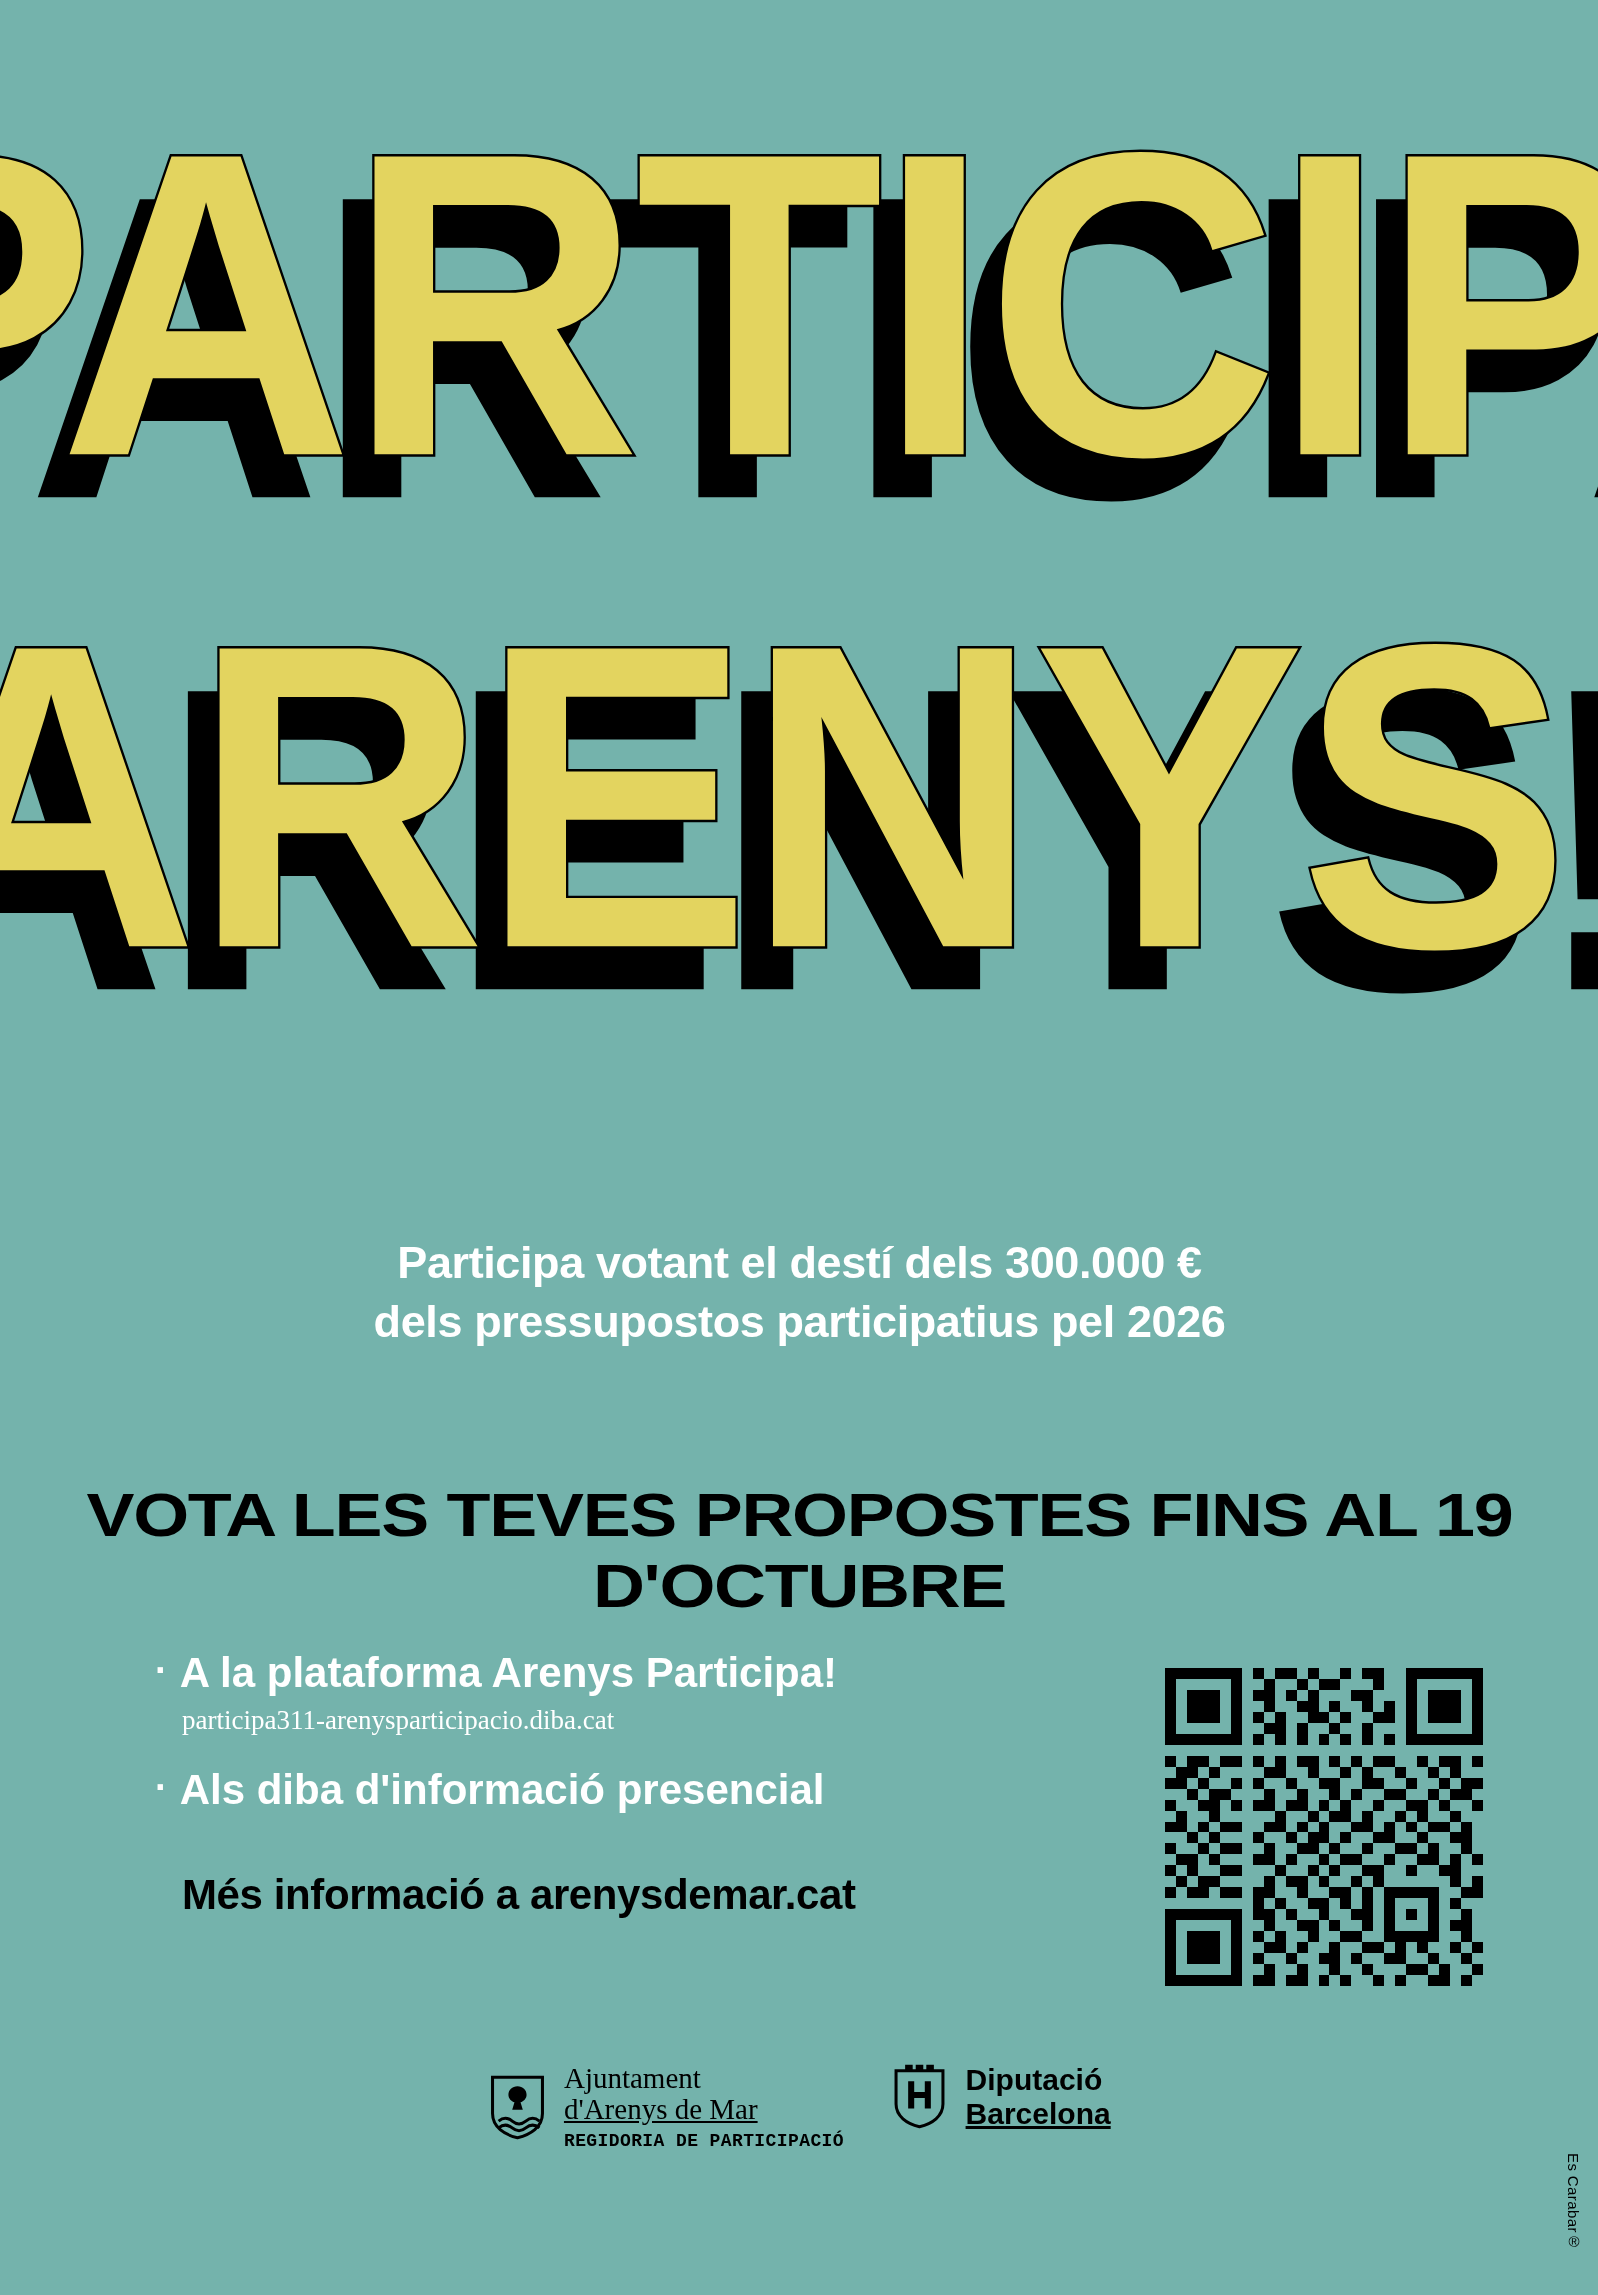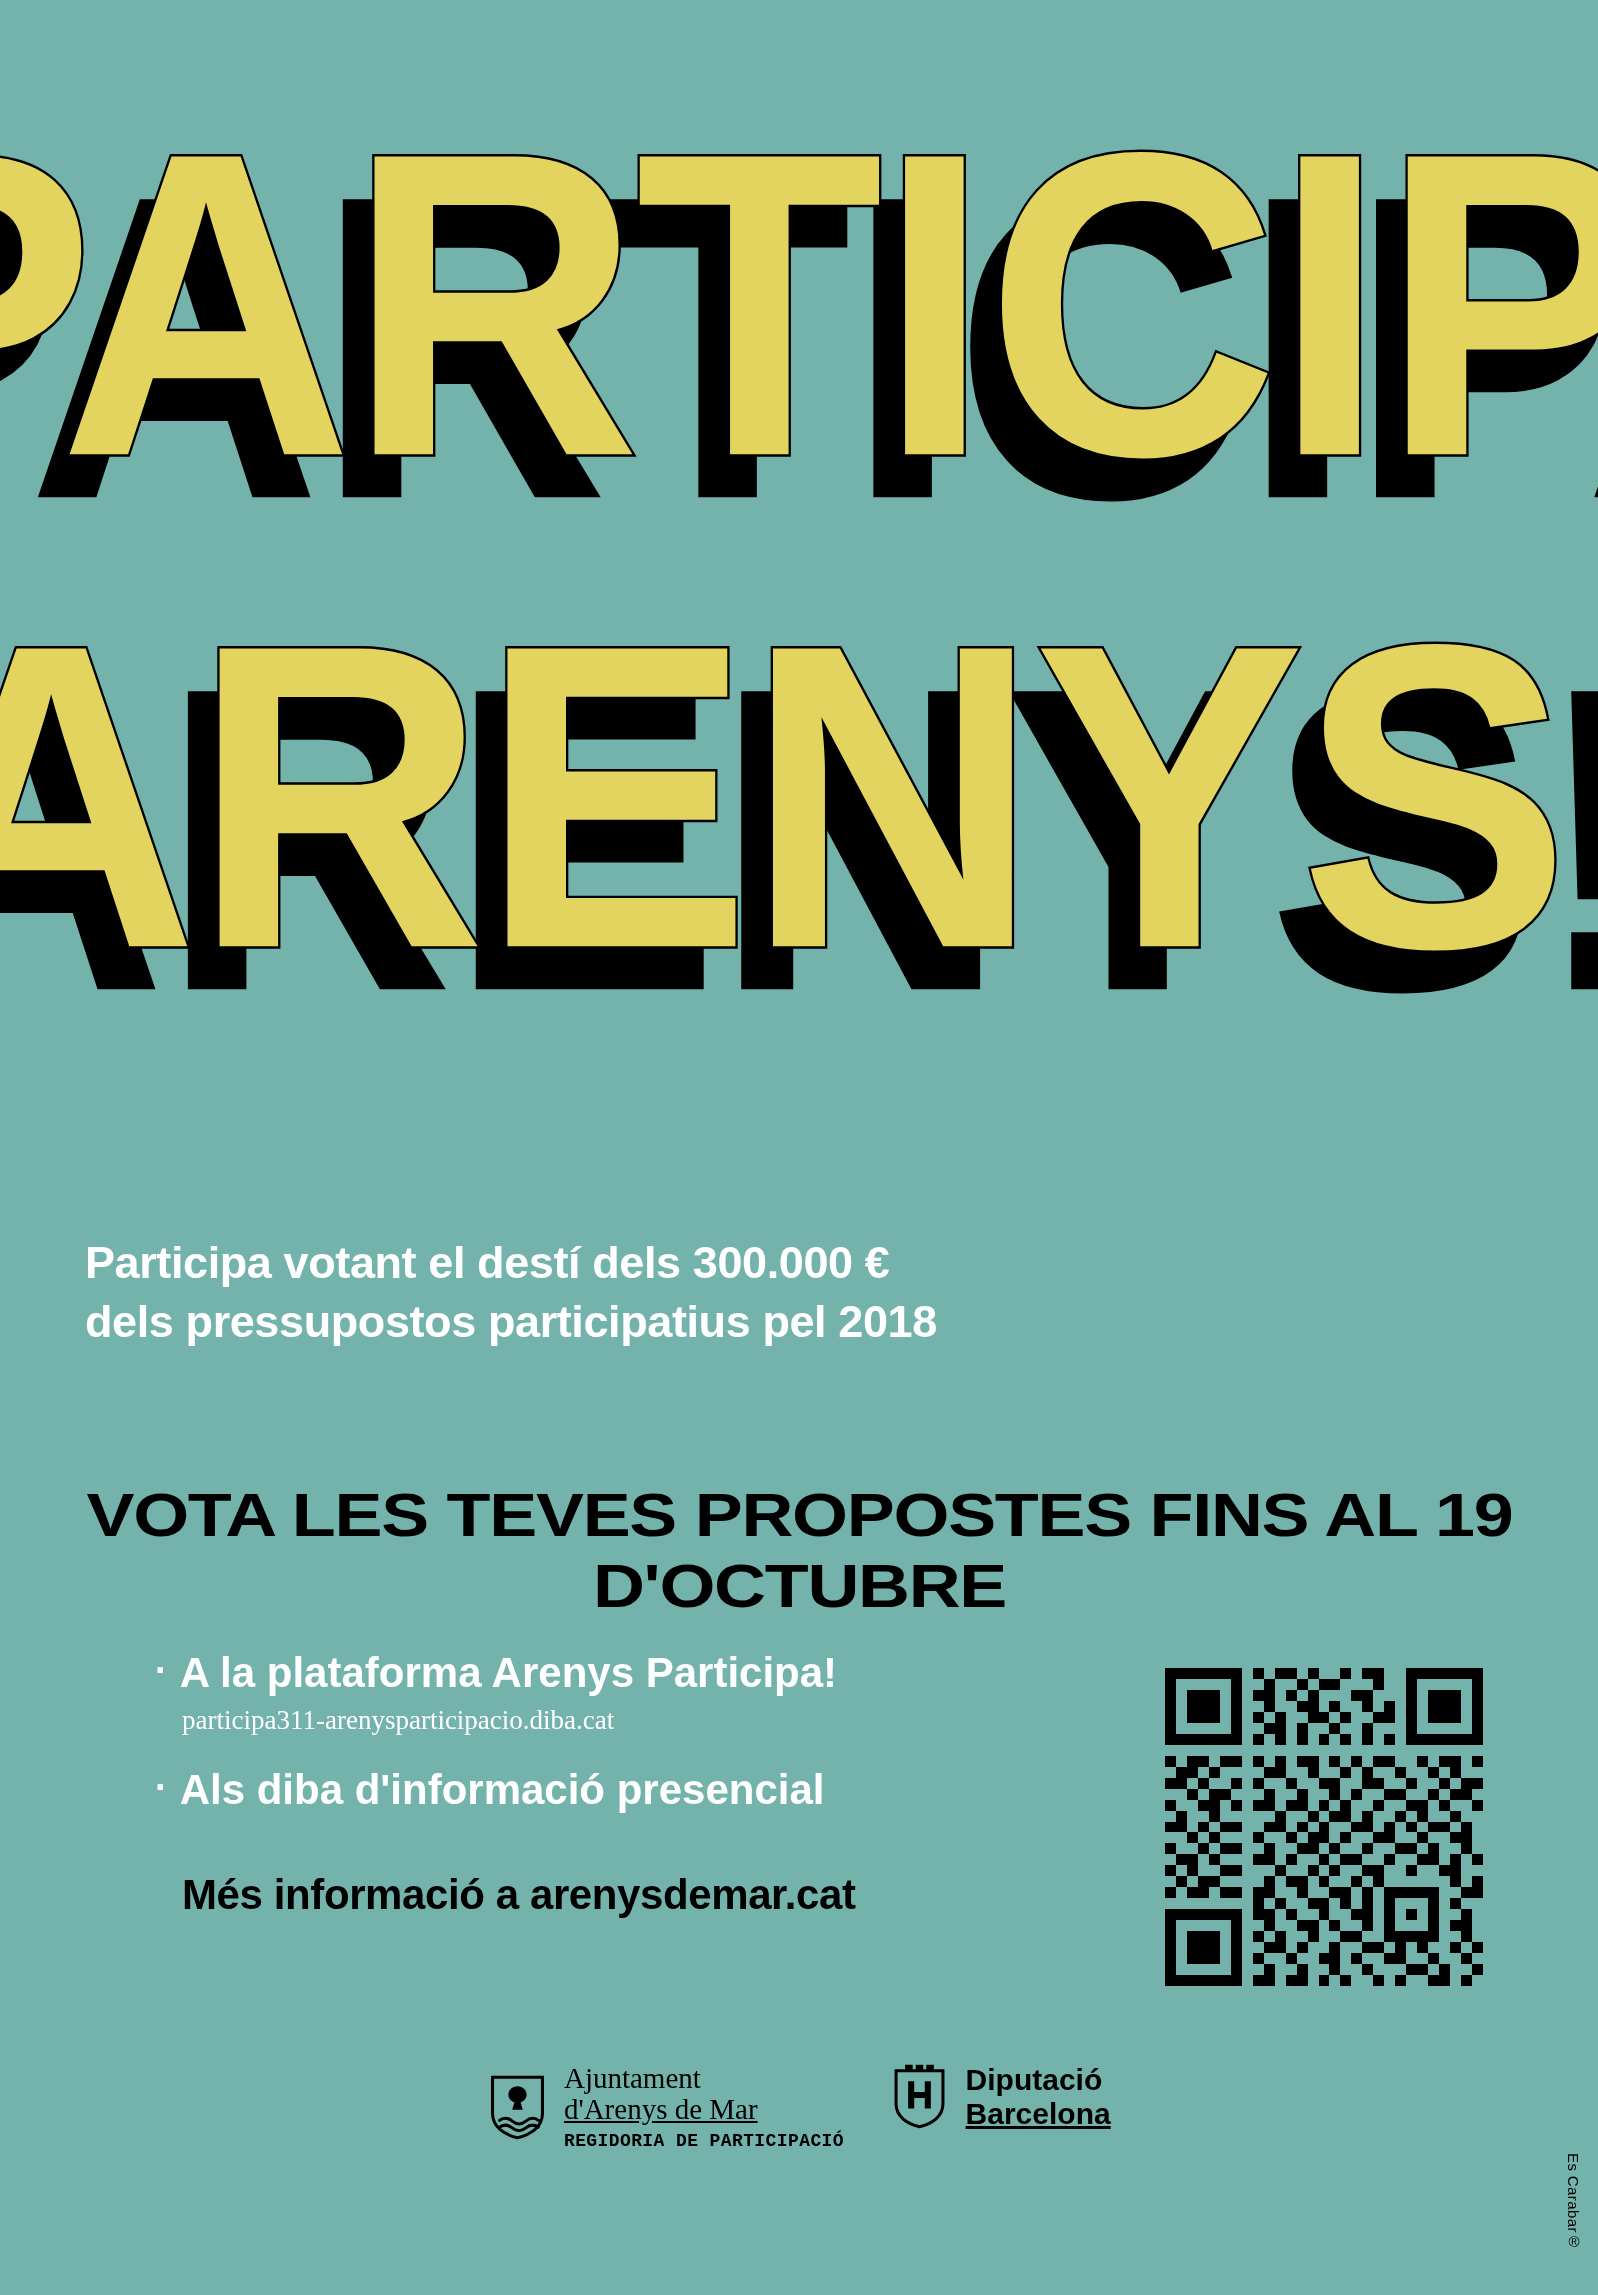--- a/index.html
+++ b/index.html
@@ -68,20 +68,21 @@
     transform-origin: center top;
     margin-top: 219px;
   }
 
   
   .subhead {
     position: absolute;
     top: 1233px;
     left: 0;
     width: 100%;
+    text-align: center;
     color: #ffffff;
     font-weight: bold;
     font-size: 45px;
     line-height: 1.32;
     letter-spacing: -0.4px;
     padding: 0 85px;
     box-sizing: border-box;
   }
 
   
@@ -232,21 +233,21 @@
       <span class="fill">PARTICIPA</span>
     </div>
     <div class="headline line2">
       <span class="shadow">ARENYS!</span>
       <span class="fill">ARENYS!</span>
     </div>
   </div>
 
   <div class="subhead">
     <div>Participa votant el destí dels 300.000 €</div>
-    <div>dels pressupostos participatius pel 2018</div>
+    <div>dels pressupostos participatius pel 2026</div>
   </div>
 
   <div class="deadline">VOTA LES TEVES PROPOSTES FINS AL 19 D'OCTUBRE</div>
 
   <div class="info">
     <div class="bullet">
       <span class="dot">·</span>
       <span>A la plataforma Arenys Participa!</span>
     </div>
     <div class="url">participa311-arenysparticipacio.diba.cat</div>

